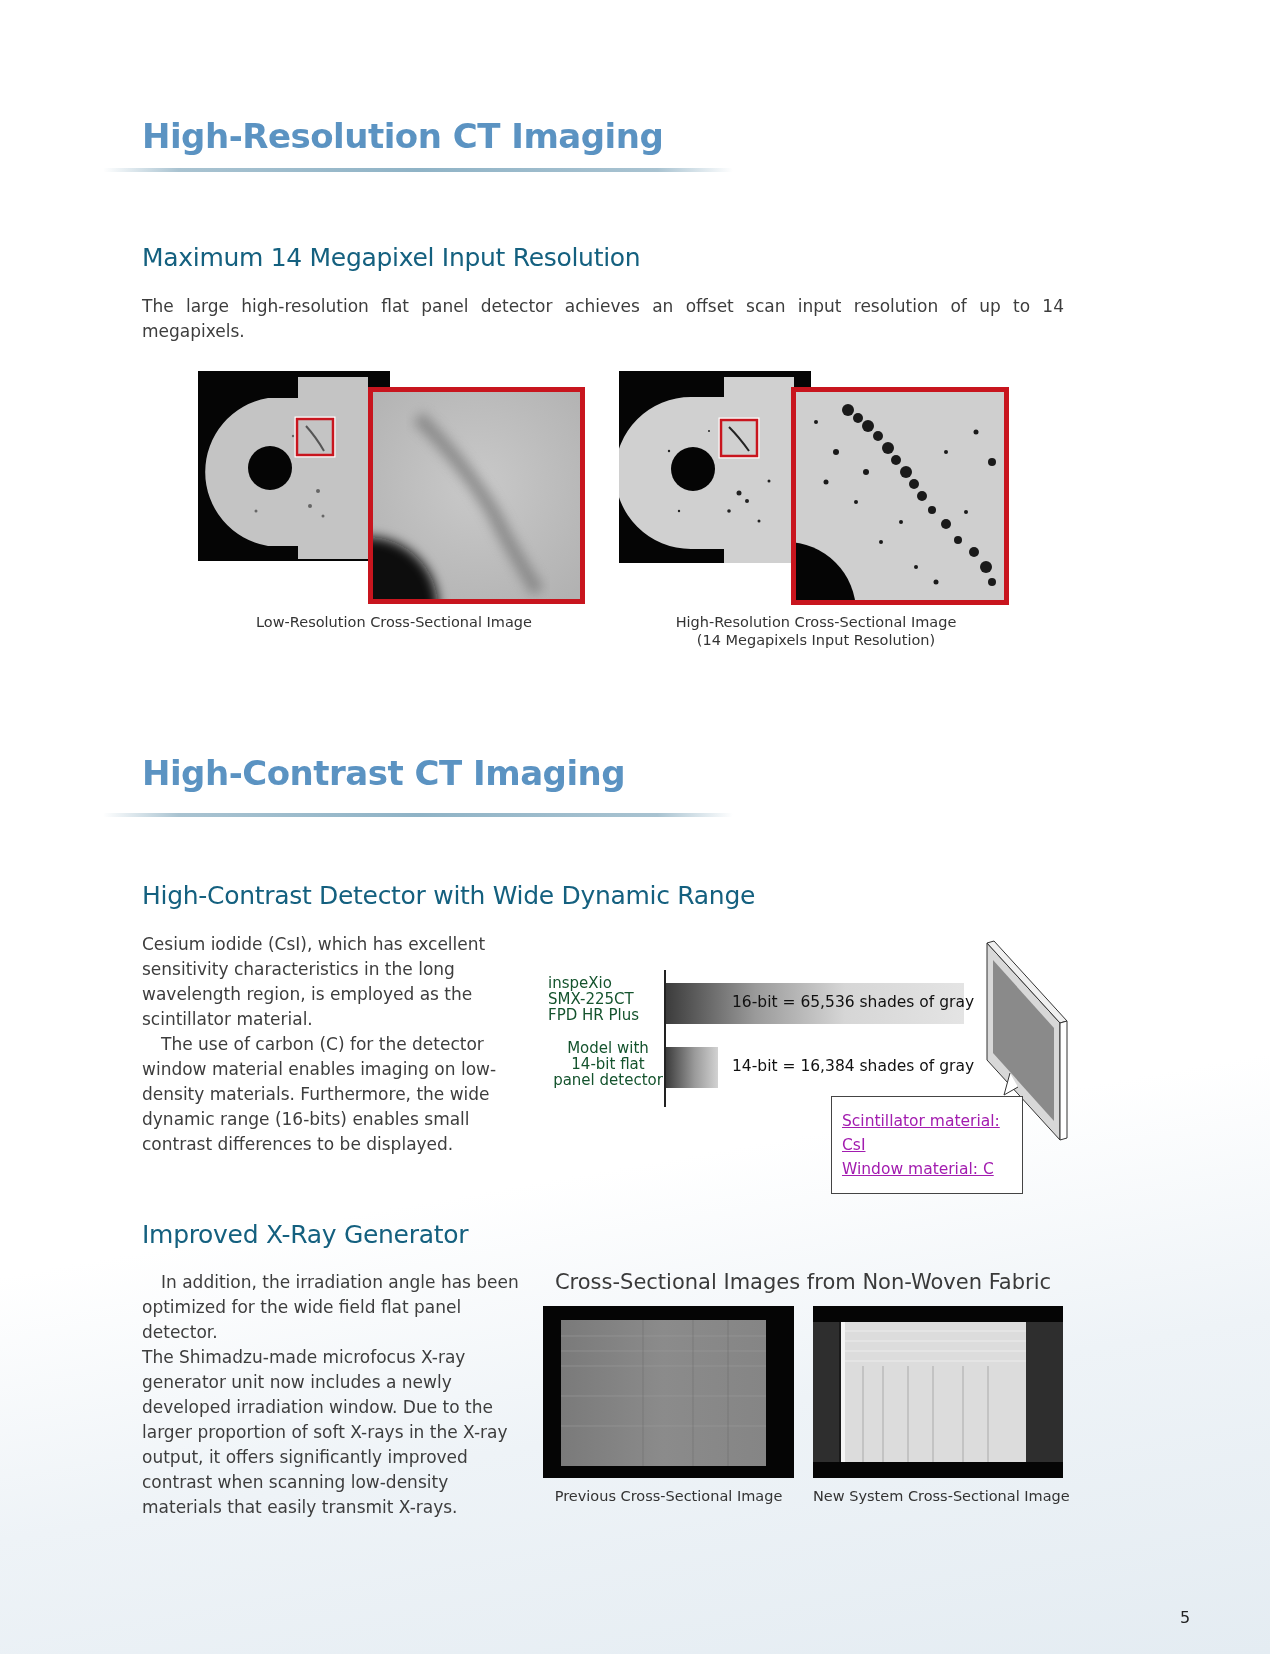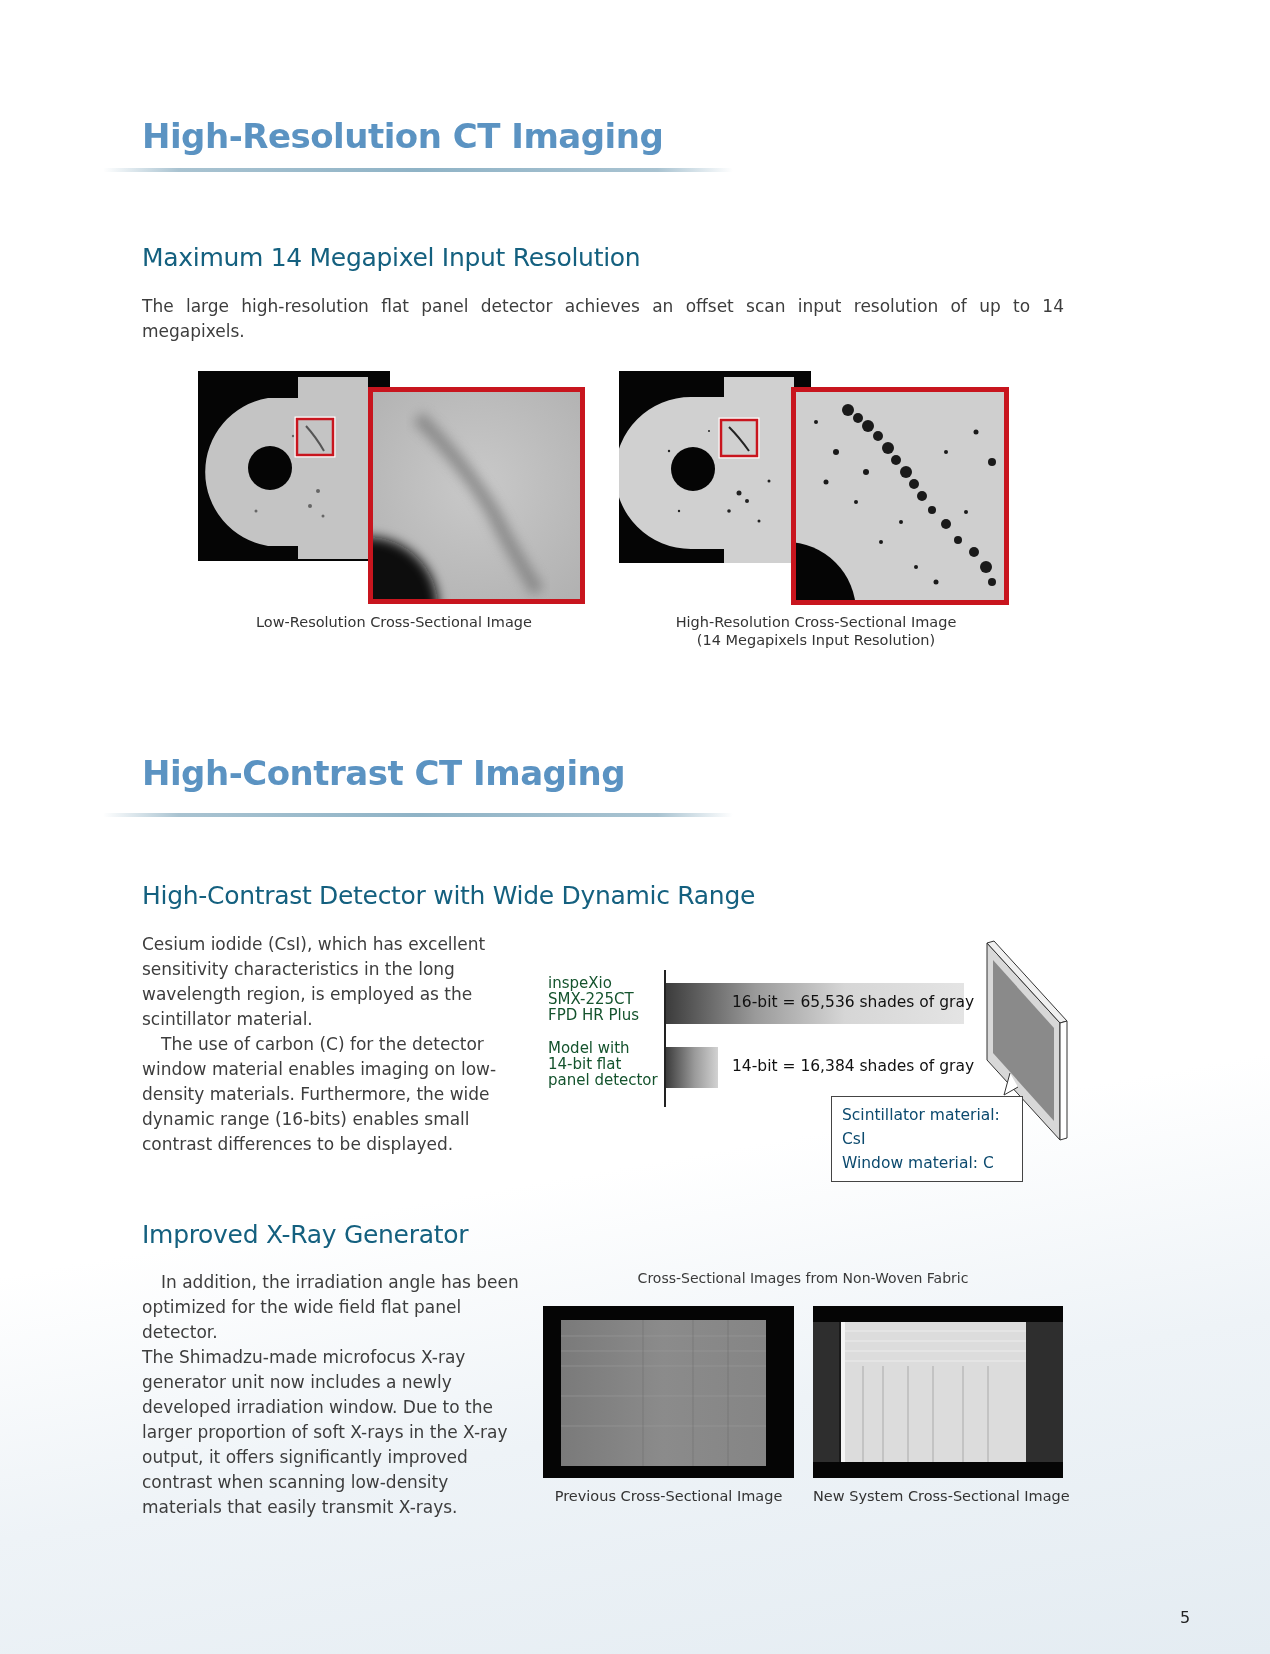--- a/index.html
+++ b/index.html
@@ -12,21 +12,21 @@
   .h1 { font-family:"DejaVu Sans", sans-serif; font-weight:bold; color:#5b93c2; font-size:34px; letter-spacing:-0.5px; white-space:nowrap; }
   .rule { height:4px; background:linear-gradient(90deg, rgba(170,195,210,0) 0%, #a9c3d1 12%, #8fb3c6 50%, #a9c3d1 88%, rgba(170,195,210,0) 100%); border-radius:2px; }
   .h2 { color:#14607f; font-size:25px; white-space:nowrap; font-family:"DejaVu Sans", sans-serif; letter-spacing:-0.3px; }
   .body { font-size:17px; line-height:25px; color:#3d3d3d; }
   .caption { font-size:14.5px; color:#333; text-align:center; line-height:18px; white-space:nowrap; }
   .redframe { border:5px solid #c8151e; box-shadow: inset 0 0 0 2px #ffffff; background:#cfcfcf; }
   .legend-label { font-size:15px; line-height:16px; color:#14532d; }
   .bar16 { background:linear-gradient(90deg, #3c3c3c 0%, #9a9a9a 30%, #d6d6d6 60%, #e4e4e4 100%); }
   .bar14 { background:linear-gradient(90deg, #3c3c3c 0%, #9a9a9a 55%, #d2d2d2 100%); }
   .barlabel { font-size:15.5px; color:#111; white-space:nowrap; }
-  .callout { background:#fff; border:1px solid #444; font-size:15.5px; line-height:24px; color:#0c4a6e; padding:6px 10px; }
+  .callout { background:#fff; border:1px solid #444; font-size:15.5px; line-height:24px; color:#a21caf; padding:12px 10px;text-decoration:underline; }
 </style>
 </head>
 <body>
 
 <div class="abs h1" style="left:142px; top:116px;">High-Resolution CT Imaging</div>
 <div class="abs rule" style="left:103px; top:168px; width:630px;"></div>
 
 <div class="abs h2" style="left:142px; top:243px;">Maximum 14 Megapixel Input Resolution</div>
 <div class="abs body" style="left:142px; top:294px; width:922px; text-align:justify;">The large high-resolution flat panel detector achieves an offset scan input resolution of up to 14 megapixels.</div>
 
@@ -133,21 +133,21 @@
 <div class="abs body" style="left:142px; top:932px; width:390px;">
   <div>Cesium iodide (CsI), which has excellent sensitivity characteristics in the long wavelength region, is employed as the scintillator material.</div>
   <div style="text-indent:19px;">The use of carbon (C) for the detector window material enables imaging on low-density materials. Furthermore, the wide dynamic range (16-bits) enables small contrast differences to be displayed.</div>
 </div>
 
 <div class="abs" style="left:548px; top:975px; width:120px;">
   <div class="legend-label">inspeXio</div>
   <div class="legend-label">SMX-225CT</div>
   <div class="legend-label">FPD HR Plus</div>
 </div>
-<div class="abs" style="left:548px; top:1040px; width:120px;">
+<div class="abs" style="left:548px; top:1040px; width:120px;text-align:center;">
   <div class="legend-label">Model with</div>
   <div class="legend-label">14-bit flat</div>
   <div class="legend-label">panel detector</div>
 </div>
 <div class="abs" style="left:664px; top:970px; width:2px; height:137px; background:#222;"></div>
 <div class="abs bar16" style="left:666px; top:983px; width:298px; height:41px;"></div>
 <div class="abs bar14" style="left:666px; top:1047px; width:52px; height:41px;"></div>
 <div class="abs barlabel" style="left:732px; top:993px;">16-bit = 65,536 shades of gray</div>
 <div class="abs barlabel" style="left:732px; top:1057px;">14-bit = 16,384 shades of gray</div>
 
@@ -162,21 +162,21 @@
   <div>Scintillator material: CsI</div>
   <div>Window material: C</div>
 </div>
 
 <div class="abs h2" style="left:142px; top:1220px;">Improved X-Ray Generator</div>
 <div class="abs body" style="left:142px; top:1270px; width:382px;">
   <div style="text-indent:19px;">In addition, the irradiation angle has been optimized for the wide field flat panel detector.</div>
   <div>The Shimadzu-made microfocus X-ray generator unit now includes a newly developed irradiation window. Due to the larger proportion of soft X-rays in the X-ray output, it offers significantly improved contrast when scanning low-density materials that easily transmit X-rays.</div>
 </div>
 
-<div class="abs" style="left:543px; top:1270px; width:520px; text-align:center; font-size:14px; color:#3a3a3a; white-space:nowrap;">Cross-Sectional Images from Non-Woven Fabric</div>
+<div class="abs" style="left:543px; top:1270px; width:520px; text-align:center; font-size:21px; color:#3a3a3a; white-space:nowrap;">Cross-Sectional Images from Non-Woven Fabric</div>
 
 <svg class="abs" style="left:543px; top:1306px;" width="251" height="172">
   <defs>
     <linearGradient id="oldTex" x1="0" y1="0" x2="1" y2="0">
       <stop offset="0%" stop-color="#7a7a7a"></stop>
         <stop offset="50%" stop-color="#8b8b8b"></stop>
         <stop offset="100%" stop-color="#858585"></stop>
     </linearGradient>
   </defs>
   <rect width="251" height="172" fill="#050505"></rect>

